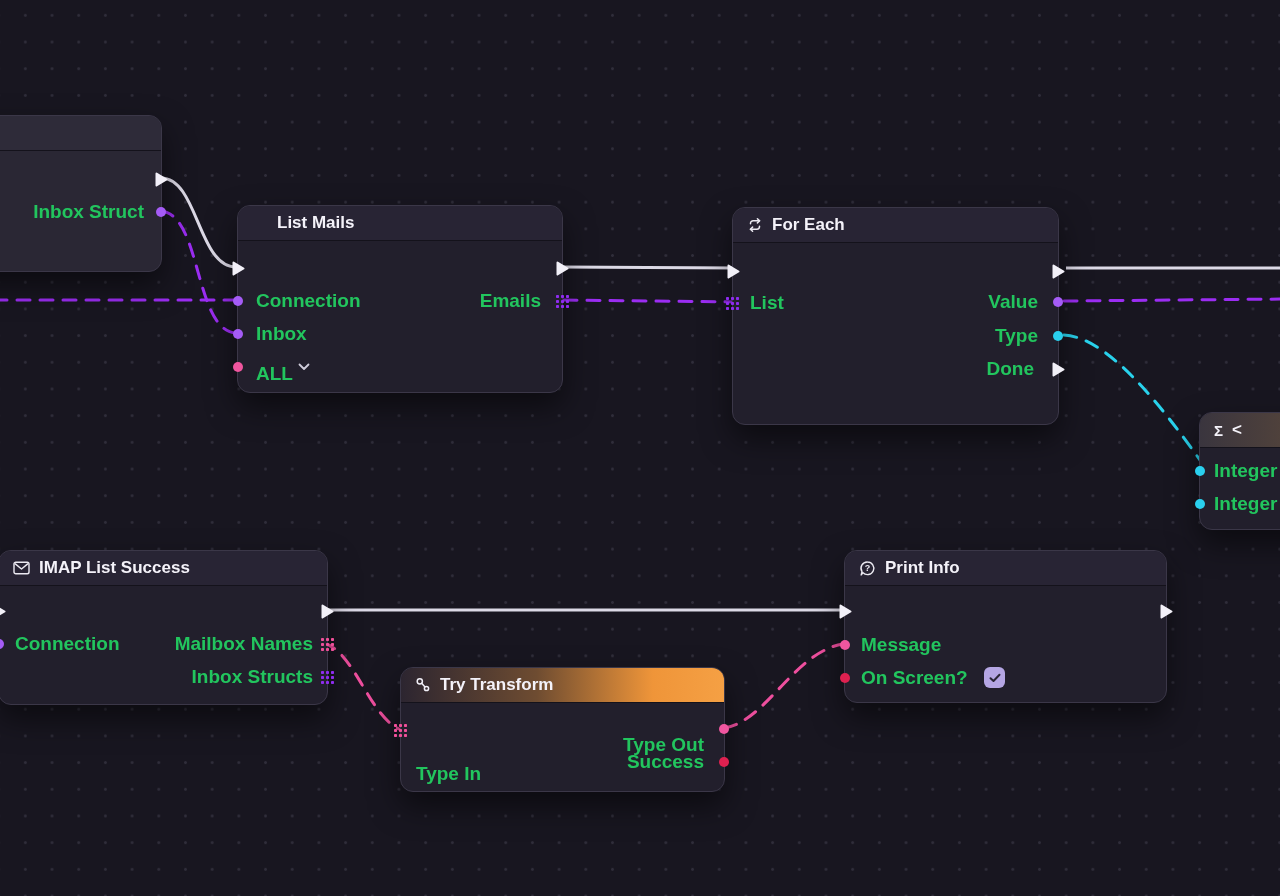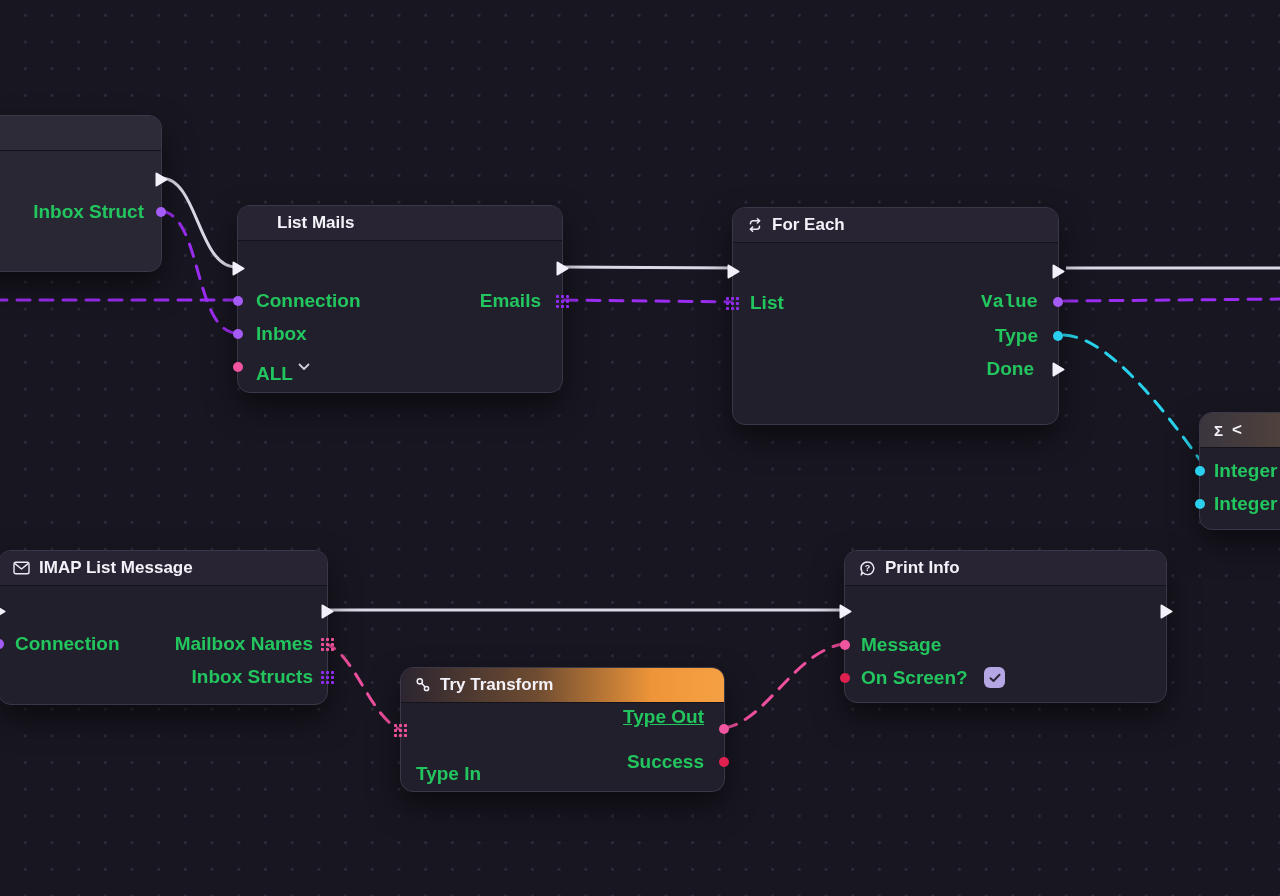--- a/index.html
+++ b/index.html
@@ -120,21 +120,21 @@
           <rect x="10" y="0" width="3" height="3" rx="0.8"></rect>
           <rect x="0" y="5" width="3" height="3" rx="0.8"></rect>
           <rect x="5" y="5" width="3" height="3" rx="0.8"></rect>
           <rect x="10" y="5" width="3" height="3" rx="0.8"></rect>
           <rect x="0" y="10" width="3" height="3" rx="0.8"></rect>
           <rect x="5" y="10" width="3" height="3" rx="0.8"></rect>
           <rect x="10" y="10" width="3" height="3" rx="0.8"></rect>
         </g>
       </svg>
     <span class="lbl" style="left:17px;top:95px;">List</span>
-    <span class="lbl" style="right:20px;top:94px;font-family:Liberation Mono, monospace;">Value</span>
+    <span class="lbl" style="right:20px;top:94px;">Value</span>
     <span class="dot c-purple" style="right:-5px;top:89px;"></span>
     <span class="lbl" style="right:20px;top:128px;">Type</span>
     <span class="dot c-cyan" style="right:-5px;top:123px;"></span>
     <span class="lbl" style="right:24px;top:161px;margin-left:48px;">Done</span>
     <svg class="exec" style="right:-8px;top:153px;" width="15" height="17" viewBox="0 0 15 17">
         <path d="M2.5 2.5 L12.5 8.5 L2.5 14.5 Z" fill="#f2f0f8" stroke="#f2f0f8" stroke-width="2" stroke-linejoin="round"></path>
       </svg>
   </div>
 
   <div class="node" style="left:1199px;top:412px;width:140px;height:118px;">
@@ -149,21 +149,21 @@
   </div>
 
   <div class="node" style="left:-2px;top:550px;width:330px;height:155px;">
     <div class="hdr">
       <span class="icn">
         <svg width="17" height="14" viewBox="0 0 17 14" fill="none" stroke="#eceaf2" stroke-width="1.4" stroke-linejoin="round">
             <rect x="1" y="1.2" width="15" height="11.6" rx="1.8"></rect>
             <path d="M2 2.6 L8.5 8 L15 2.6"></path>
           </svg>
       </span>
-      <span>IMAP List Message</span>
+      <span>IMAP List Success</span>
     </div>
     <svg class="exec" style="left:-7px;top:51.5px;" width="15" height="17" viewBox="0 0 15 17">
         <path d="M2.5 2.5 L12.5 8.5 L2.5 14.5 Z" fill="#f2f0f8" stroke="#f2f0f8" stroke-width="2" stroke-linejoin="round"></path>
       </svg>
     <svg class="exec" style="right:-8px;top:51.5px;" width="15" height="17" viewBox="0 0 15 17">
         <path d="M2.5 2.5 L12.5 8.5 L2.5 14.5 Z" fill="#f2f0f8" stroke="#f2f0f8" stroke-width="2" stroke-linejoin="round"></path>
       </svg>
     <span class="dot c-purple" style="left:-5px;top:88px;"></span>
     <span class="lbl" style="left:16px;top:93px;">Connection</span>
     <span class="lbl" style="right:14px;top:93px;">Mailbox Names</span>
@@ -214,21 +214,21 @@
           <rect x="10" y="0" width="3" height="3" rx="0.8"></rect>
           <rect x="0" y="5" width="3" height="3" rx="0.8"></rect>
           <rect x="5" y="5" width="3" height="3" rx="0.8"></rect>
           <rect x="10" y="5" width="3" height="3" rx="0.8"></rect>
           <rect x="0" y="10" width="3" height="3" rx="0.8"></rect>
           <rect x="5" y="10" width="3" height="3" rx="0.8"></rect>
           <rect x="10" y="10" width="3" height="3" rx="0.8"></rect>
         </g>
       </svg>
     <span class="lbl" style="left:15px;top:62px;margin-top:44px;">Type In</span>
-    <span class="lbl" style="right:20px;top:49px;text-decoration:underline;">Type Out</span>
+    <span class="lbl" style="right:20px;top:77px;">Type Out</span>
     <span class="dot c-pink" style="right:-5px;top:56px;"></span>
     <span class="lbl" style="right:20px;top:94px;">Success</span>
     <span class="dot c-red" style="right:-5px;top:89px;"></span>
   </div>
 
   <div class="node" style="left:844px;top:550px;width:323px;height:153px;">
     <div class="hdr">
       <span class="icn">
         <svg width="17" height="17" viewBox="0 0 17 17">
             <path d="M8.5 2 a6.3 6.3 0 1 1 -4.5 10.7 L2.2 14.9 l.8 -3.2 A6.3 6.3 0 0 1 8.5 2 Z" fill="none" stroke="#eceaf2" stroke-width="1.4" stroke-linejoin="round"></path>

